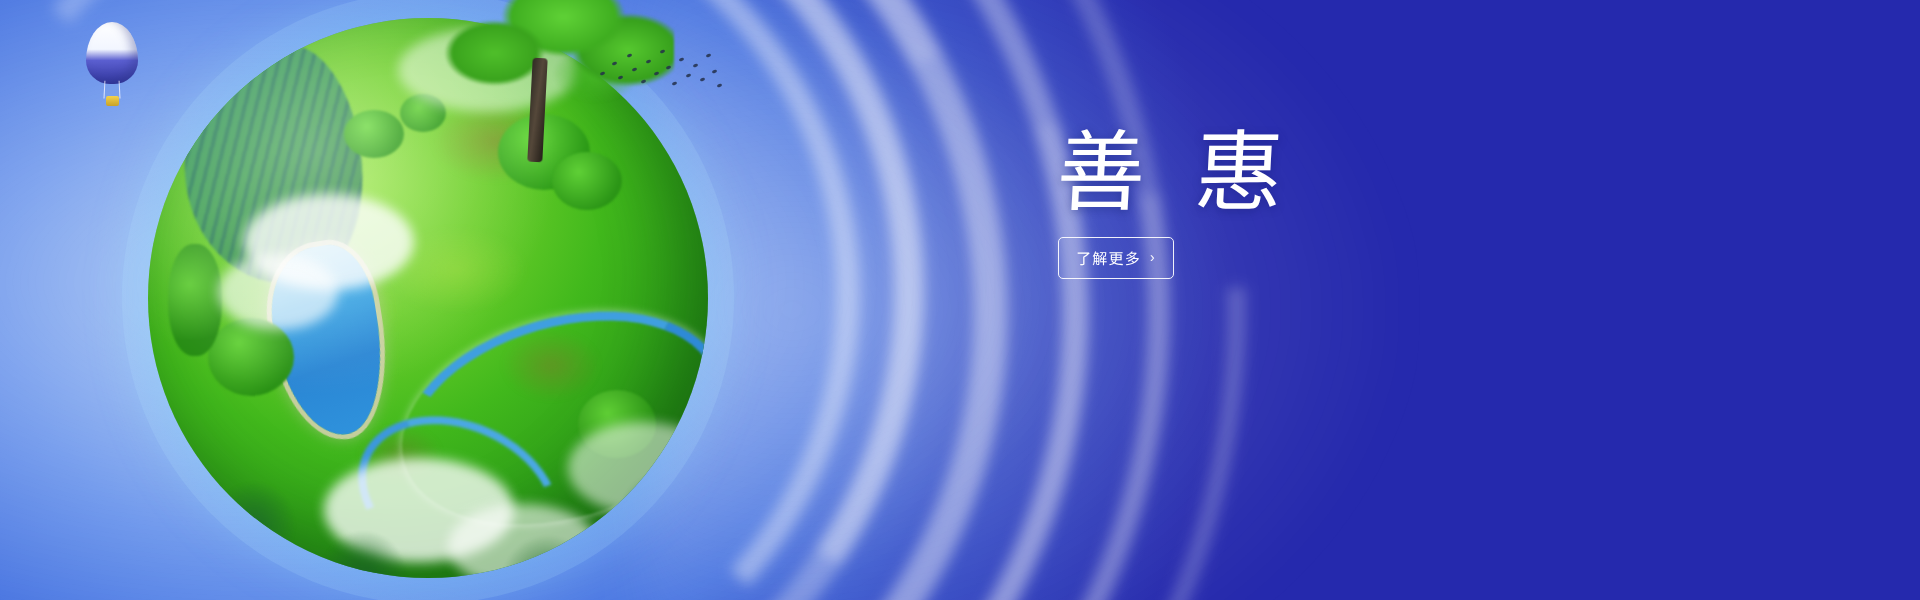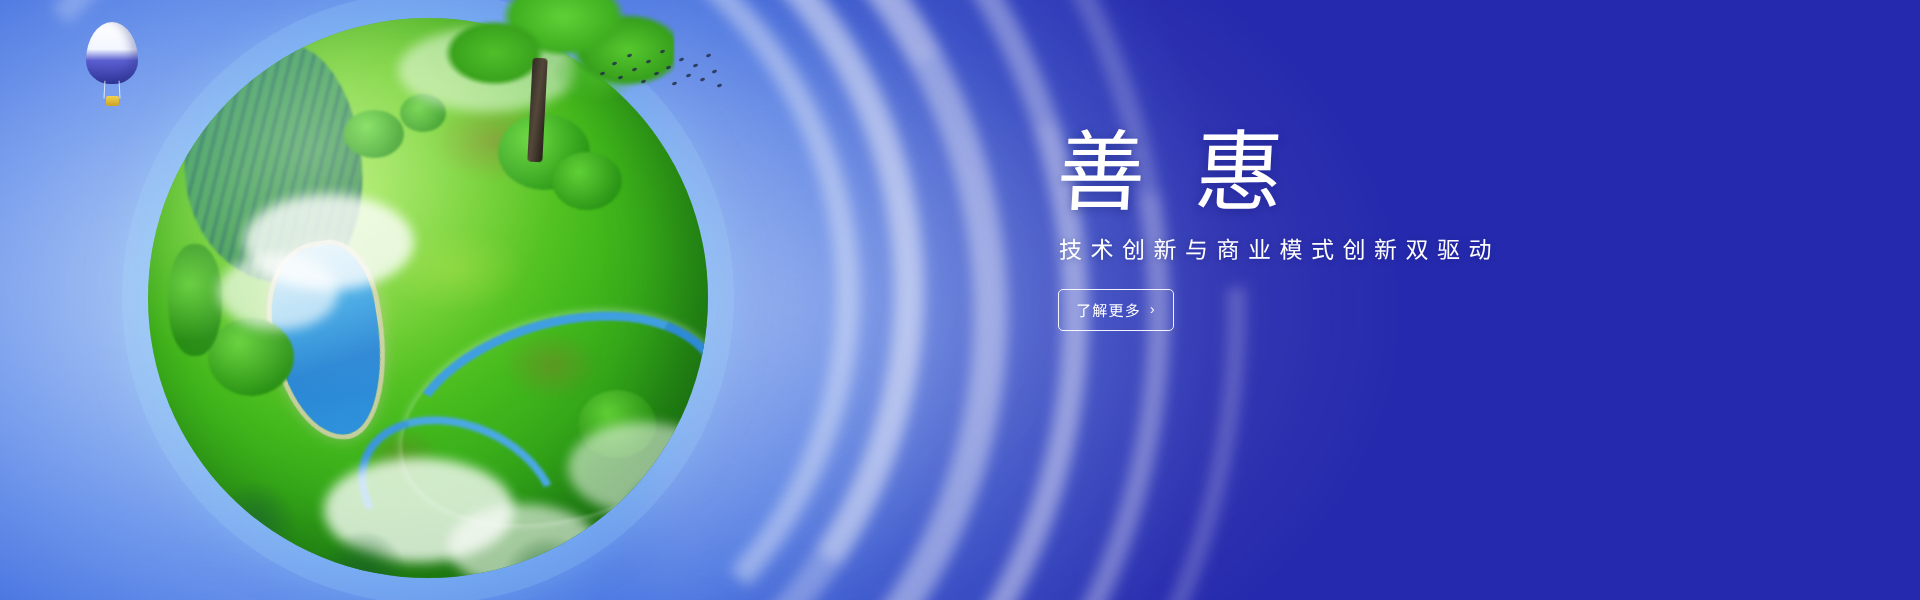--- a/index.html
+++ b/index.html
@@ -312,21 +312,20 @@
 
     <div class="headline">
       <span class="hl-group">
         <span class="hl-big">善</span>
       </span>
       <span class="hl-group">
         <span class="hl-big">惠</span>
       </span>
     </div>
 
-    <div class="subhead">技术创新与商业模式创新双驱动</div>
 
 
     <button class="cta">
       <span>了解更多</span>
       <span class="chev">›</span>
     </button>
 
   </div>
 </div>
 

